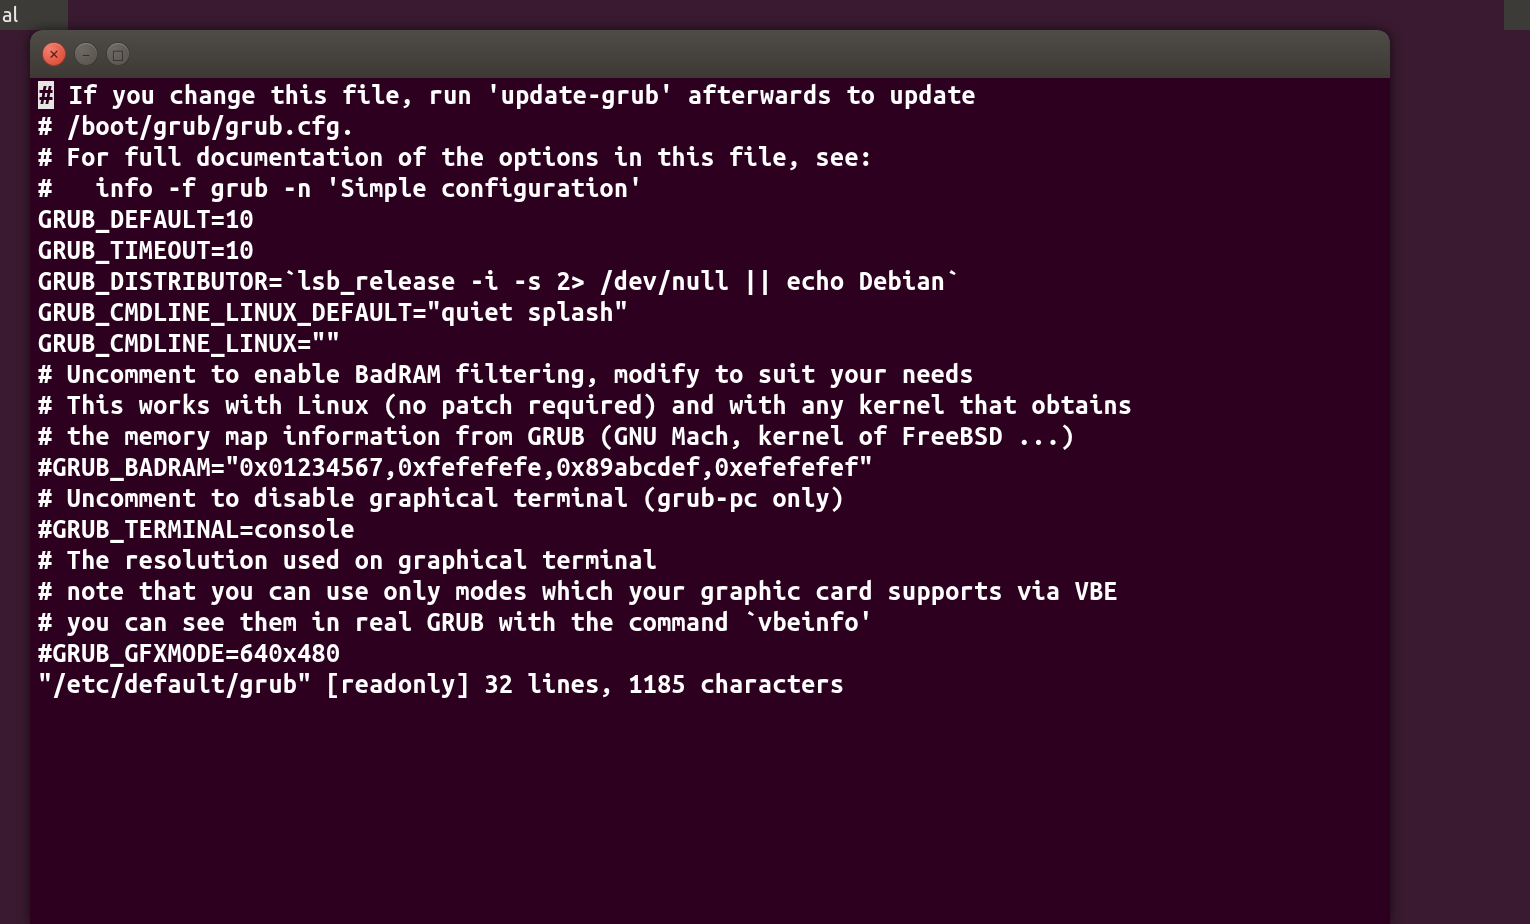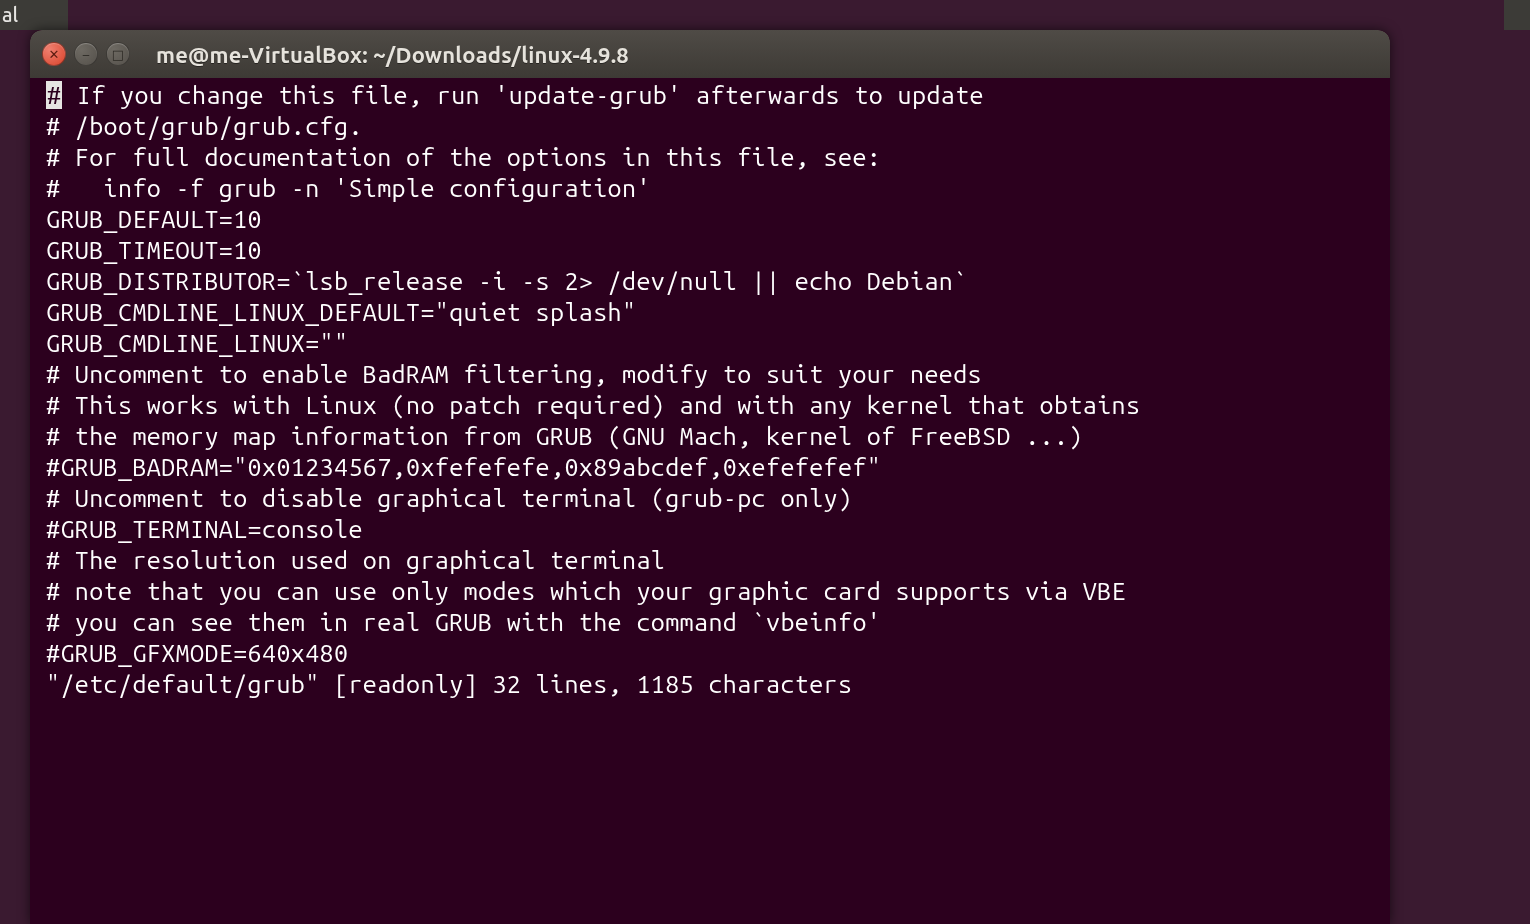--- a/index.html
+++ b/index.html
@@ -94,26 +94,26 @@
   .tb-title {
     color: #e6e3dc;
     font-weight: 700;
     font-size: 22px;
     margin-left: 18px;
     letter-spacing: 0.2px;
     text-shadow: 0 1px 0 rgba(0,0,0,0.4);
   }
 
   .terminal {
-    padding: 2px 4px 4px 16px;
+    padding: 2px 4px 4px 8px;
     font-family: "Ubuntu Mono", "DejaVu Sans Mono", monospace;
     font-size: 25px;
     line-height: 31px;
     color: #ffffff;
-    font-weight: 400;
+    font-weight: 700;
     white-space: pre;
     letter-spacing: 0.4px;
   }
 
   .cursor-cell {
     background: #e6e5e2;
     color: #2c001e;
     padding: 0 1px;
   }
 </style>
@@ -131,18 +131,17 @@
     <div class="titlebar">
       <div class="tb-btn tb-close">
         <span>✕</span>
       </div>
       <div class="tb-btn tb-min">
         <span>–</span>
       </div>
       <div class="tb-btn tb-max">
         <span>□</span>
       </div>
-      <div class="tb-title">me@me-VirtualBox: ~/Downloads/linux-4.9.8</div>
     </div>
 
     <div class="terminal" id="terminal"><div><span class="cursor-cell">#</span><span> If you change this file, run 'update-grub' afterwards to update</span></div><div># /boot/grub/grub.cfg.</div><div># For full documentation of the options in this file, see:</div><div>#   info -f grub -n 'Simple configuration'</div><div></div><div>GRUB_DEFAULT=10</div><div>GRUB_TIMEOUT=10</div><div>GRUB_DISTRIBUTOR=`lsb_release -i -s 2&gt; /dev/null || echo Debian`</div><div>GRUB_CMDLINE_LINUX_DEFAULT="quiet splash"</div><div>GRUB_CMDLINE_LINUX=""</div><div></div><div># Uncomment to enable BadRAM filtering, modify to suit your needs</div><div># This works with Linux (no patch required) and with any kernel that obtains</div><div># the memory map information from GRUB (GNU Mach, kernel of FreeBSD ...)</div><div>#GRUB_BADRAM="0x01234567,0xfefefefe,0x89abcdef,0xefefefef"</div><div></div><div># Uncomment to disable graphical terminal (grub-pc only)</div><div>#GRUB_TERMINAL=console</div><div></div><div># The resolution used on graphical terminal</div><div># note that you can use only modes which your graphic card supports via VBE</div><div># you can see them in real GRUB with the command `vbeinfo'</div><div>#GRUB_GFXMODE=640x480</div><div>"/etc/default/grub" [readonly] 32 lines, 1185 characters</div></div>
   </div>
 </div>
 
 </body></html>

